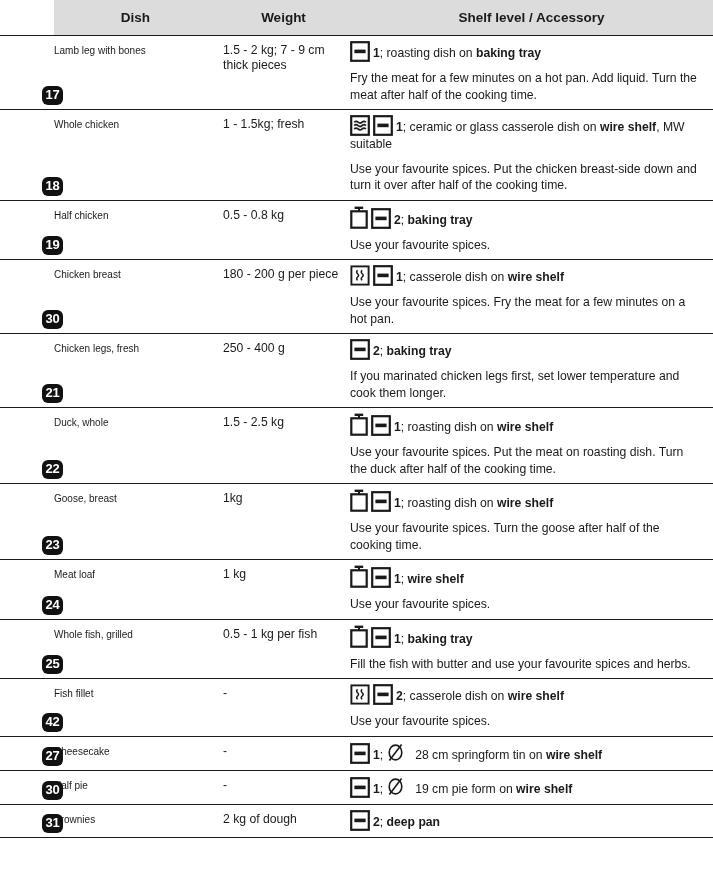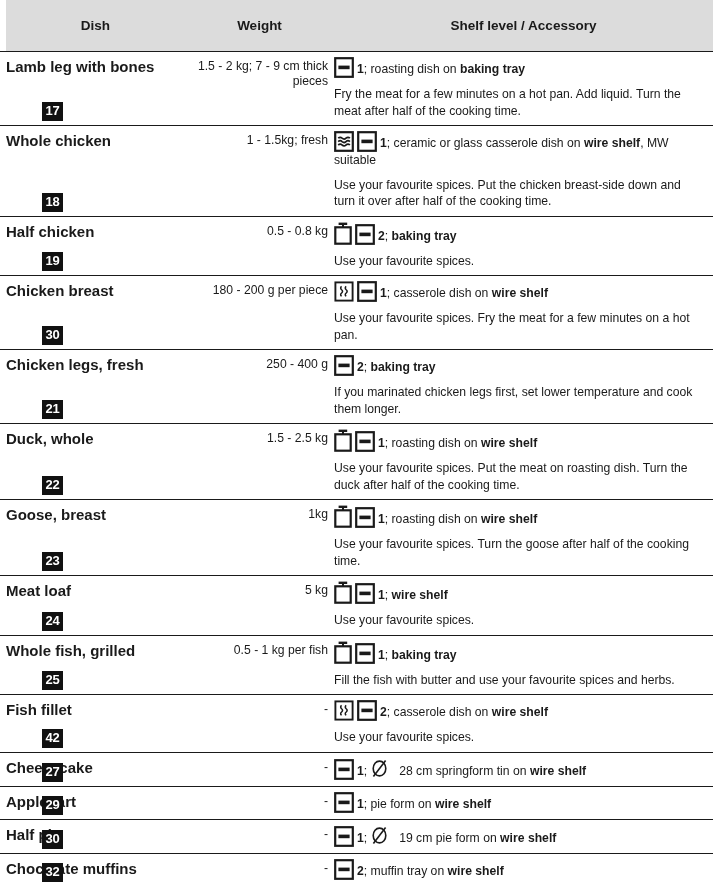--- a/index.html
+++ b/index.html
@@ -29,21 +29,21 @@
     width: 713px;
     border-collapse: collapse;
     table-layout: fixed;
   }
 
   
   thead tr {
     background: #dcdcdc;
   }
   thead th {
-    padding: 12px;
+    padding: 4px;
     height: 27px;
     font-size: 13.5px;
     font-weight: bold;
     color: #1a1a1a;
     text-align: center;
     vertical-align: middle;
     border: 0;
   }
   th.h-num {
     background: #ffffff;
@@ -78,37 +78,38 @@
     background: #111111;
     color: #ffffff;
     font-size: 13px;
     font-weight: bold;
     line-height: 18px;
     width: 21px;
     height: 19px;
     text-align: center;
     margin-left: 42px;
     letter-spacing: -0.3px;
+    border-radius: 6px;
   }
 
   
   td.c-dish {
     width: 155px;
     padding: 7px 4px 6px 0;
-    font-size: 15px;
-    font-weight: bold;
+    font-size: 10px;
+    font-weight: normal;
     line-height: 15px;
   }
 
   
   td.c-weight {
     width: 125px;
     padding: 7px 6px 6px 6px;
     font-size: 12.2px;
-    text-align: right;
+    text-align: left;
     line-height: 15px;
   }
 
   
   td.c-shelf {
     width: 355px;
     padding: 5px 10px 6px 0;
     font-size: 12.2px;
     line-height: 16.5px;
   }
@@ -262,21 +263,21 @@
                 </svg></span><span class="icon"><svg xmlns="http://www.w3.org/2000/svg" width="20" height="21" viewBox="0 0 20 21">
                   <rect x="1.2" y="1.2" width="17.6" height="18.6" fill="#fff" stroke="#1a1a1a" stroke-width="2.2"></rect>
                   <rect x="4.4" y="8.6" width="11.2" height="3.6" fill="#1a1a1a"></rect>
                 </svg></span><span class="lvl">1</span><span>; roasting dish on </span><span class="bold">wire shelf</span></span>
             <span class="shelf-note">Use your favourite spices. Turn the goose after half of the cooking time.</span>
           </td>
         </tr>
         <tr>
           <td class="c-num"><span class="badge">24</span></td>
           <td class="c-dish">Meat loaf</td>
-          <td class="c-weight">5 kg</td>
+          <td class="c-weight">1 kg</td>
           <td class="c-shelf">
             <span class="shelf-line1"><span class="icon icon-gap"><svg xmlns="http://www.w3.org/2000/svg" width="18" height="23" viewBox="0 0 18 23">
                   <rect x="4.6" y="0.6" width="8.6" height="2.4" fill="#1a1a1a"></rect>
                   <rect x="8.0" y="2.4" width="2.0" height="3.0" fill="#1a1a1a"></rect>
                   <rect x="1.3" y="5.3" width="15.4" height="16.4" fill="#fff" stroke="#1a1a1a" stroke-width="2.2"></rect>
                 </svg></span><span class="icon"><svg xmlns="http://www.w3.org/2000/svg" width="20" height="21" viewBox="0 0 20 21">
                   <rect x="1.2" y="1.2" width="17.6" height="18.6" fill="#fff" stroke="#1a1a1a" stroke-width="2.2"></rect>
                   <rect x="4.4" y="8.6" width="11.2" height="3.6" fill="#1a1a1a"></rect>
                 </svg></span><span class="lvl">1</span><span>; </span><span class="bold">wire shelf</span></span>
             <span class="shelf-note">Use your favourite spices.</span>
@@ -322,50 +323,39 @@
             <span class="shelf-line1"><span class="icon"><svg xmlns="http://www.w3.org/2000/svg" width="20" height="21" viewBox="0 0 20 21">
                   <rect x="1.2" y="1.2" width="17.6" height="18.6" fill="#fff" stroke="#1a1a1a" stroke-width="2.2"></rect>
                   <rect x="4.4" y="8.6" width="11.2" height="3.6" fill="#1a1a1a"></rect>
                 </svg></span><span class="lvl">1</span><span class="sep">;</span><span class="diam"><svg xmlns="http://www.w3.org/2000/svg" width="19" height="21" viewBox="0 0 19 21">
                   <ellipse cx="9.5" cy="10.5" rx="6.3" ry="7.4" fill="none" stroke="#1a1a1a" stroke-width="1.6"></ellipse>
                   <line x1="3.4" y1="18.4" x2="15.6" y2="2.6" stroke="#1a1a1a" stroke-width="1.6"></line>
                 </svg></span><span>28 cm springform tin on </span><span class="bold">wire shelf</span></span>
           </td>
         </tr>
         <tr>
-          <td class="c-num"><span class="badge">29</span></td>
-          <td class="c-dish">Apple tart</td>
-          <td class="c-weight">-</td>
-          <td class="c-shelf">
-            <span class="shelf-line1"><span class="icon"><svg xmlns="http://www.w3.org/2000/svg" width="20" height="21" viewBox="0 0 20 21">
-                  <rect x="1.2" y="1.2" width="17.6" height="18.6" fill="#fff" stroke="#1a1a1a" stroke-width="2.2"></rect>
-                  <rect x="4.4" y="8.6" width="11.2" height="3.6" fill="#1a1a1a"></rect>
-                </svg></span><span class="lvl">1</span><span>; pie form on </span><span class="bold">wire shelf</span></span>
-          </td>
-        </tr>
-        <tr>
           <td class="c-num"><span class="badge">30</span></td>
           <td class="c-dish">Half pie</td>
           <td class="c-weight">-</td>
           <td class="c-shelf">
             <span class="shelf-line1"><span class="icon"><svg xmlns="http://www.w3.org/2000/svg" width="20" height="21" viewBox="0 0 20 21">
                   <rect x="1.2" y="1.2" width="17.6" height="18.6" fill="#fff" stroke="#1a1a1a" stroke-width="2.2"></rect>
                   <rect x="4.4" y="8.6" width="11.2" height="3.6" fill="#1a1a1a"></rect>
                 </svg></span><span class="lvl">1</span><span class="sep">;</span><span class="diam"><svg xmlns="http://www.w3.org/2000/svg" width="19" height="21" viewBox="0 0 19 21">
                   <ellipse cx="9.5" cy="10.5" rx="6.3" ry="7.4" fill="none" stroke="#1a1a1a" stroke-width="1.6"></ellipse>
                   <line x1="3.4" y1="18.4" x2="15.6" y2="2.6" stroke="#1a1a1a" stroke-width="1.6"></line>
                 </svg></span><span>19 cm pie form on </span><span class="bold">wire shelf</span></span>
           </td>
         </tr>
         <tr>
-          <td class="c-num"><span class="badge">32</span></td>
-          <td class="c-dish">Chocolate muffins</td>
-          <td class="c-weight">-</td>
-          <td class="c-shelf">
-            <span class="shelf-line1"><span class="icon"><svg xmlns="http://www.w3.org/2000/svg" width="20" height="21" viewBox="0 0 20 21">
-                  <rect x="1.2" y="1.2" width="17.6" height="18.6" fill="#fff" stroke="#1a1a1a" stroke-width="2.2"></rect>
-                  <rect x="4.4" y="8.6" width="11.2" height="3.6" fill="#1a1a1a"></rect>
-                </svg></span><span class="lvl">2</span><span>; muffin tray on </span><span class="bold">wire shelf</span></span>
+          <td class="c-num"><span class="badge">31</span></td>
+          <td class="c-dish">Brownies</td>
+          <td class="c-weight">2 kg of dough</td>
+          <td class="c-shelf">
+            <span class="shelf-line1"><span class="icon"><svg xmlns="http://www.w3.org/2000/svg" width="20" height="21" viewBox="0 0 20 21">
+                  <rect x="1.2" y="1.2" width="17.6" height="18.6" fill="#fff" stroke="#1a1a1a" stroke-width="2.2"></rect>
+                  <rect x="4.4" y="8.6" width="11.2" height="3.6" fill="#1a1a1a"></rect>
+                </svg></span><span class="lvl">2</span><span>; </span><span class="bold">deep pan</span></span>
           </td>
         </tr>
       </tbody>
   </table>
 </div>
 
 </body></html>

